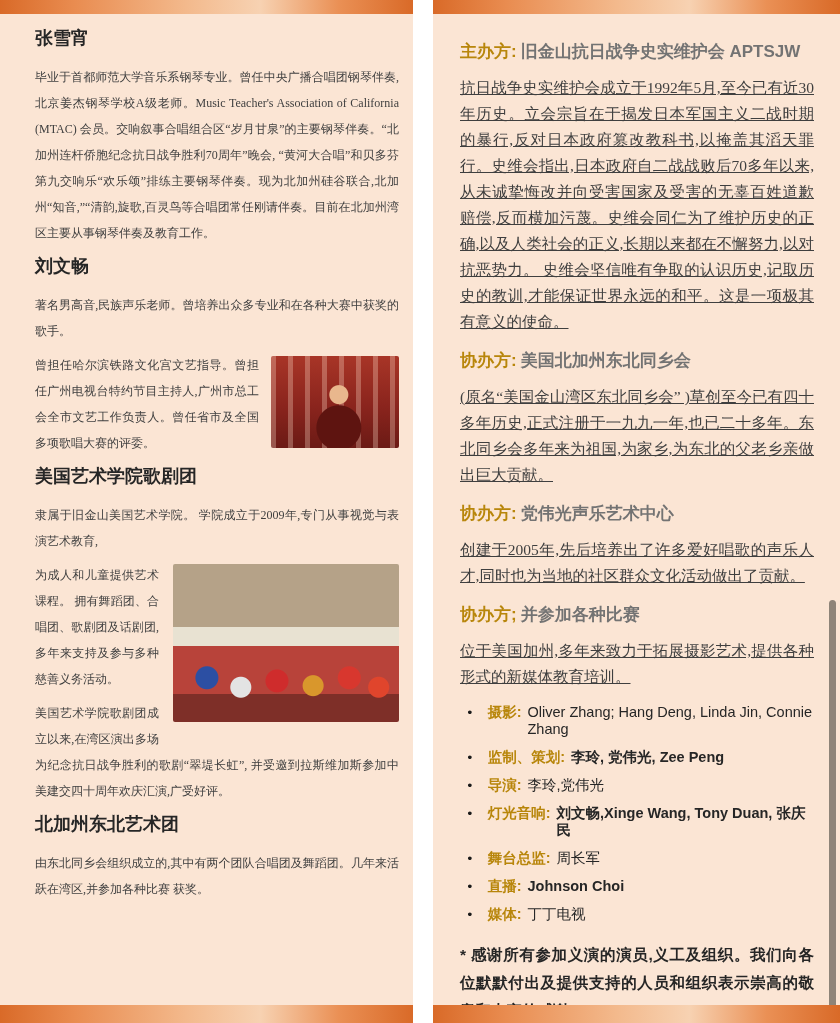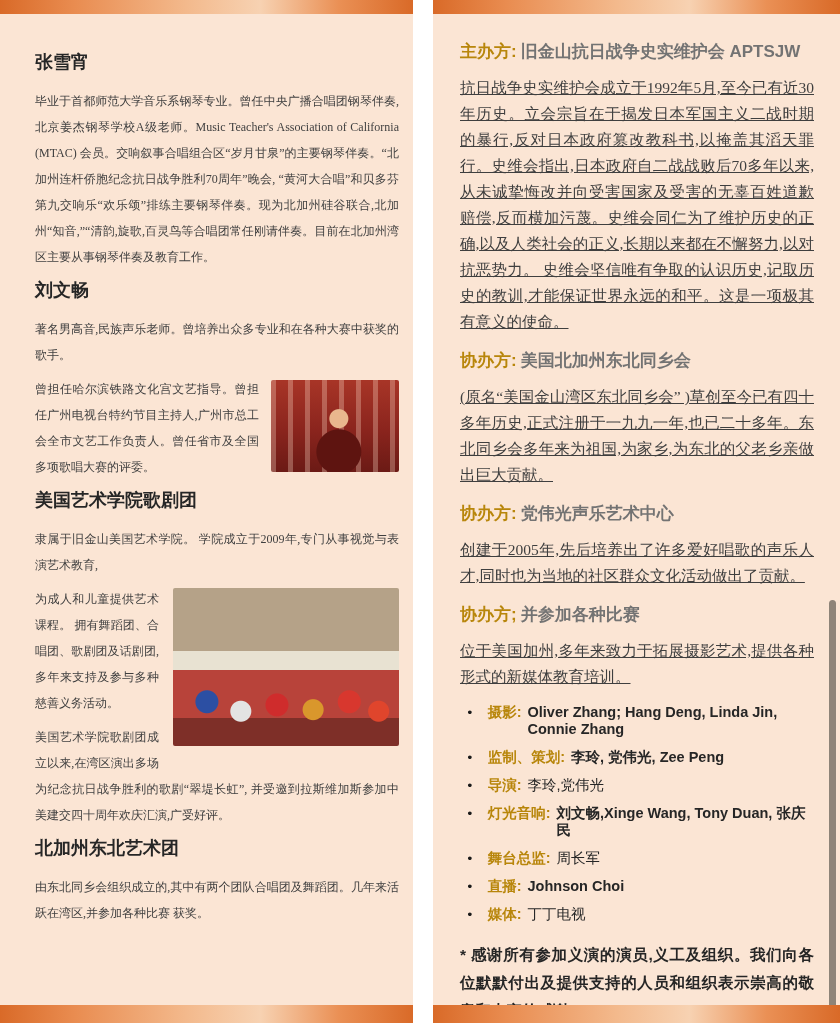--- a/index.html
+++ b/index.html
@@ -5,21 +5,21 @@
   html,body{margin:0;padding:0;background:#ffffff;}
   .page{position:relative;width:840px;height:1023px;background:#ffffff;display:grid;
         grid-template-columns:413px 407px;column-gap:20px;overflow:hidden;
         font-family:"Liberation Serif","DejaVu Serif",serif;}
   .panel{position:relative;height:1023px;background:#fbe5d4;display:flex;flex-direction:column;overflow:hidden;}
   .bar{flex:0 0 auto;width:100%;
        background:linear-gradient(90deg,#d96a28 0%,#e98c50 18%,#f3b98c 45%,#f7d2b2 63%,#ea9055 82%,#d96a28 100%);}
   .bar.top{height:14px;}
   .bar.bottom{height:18px;margin-top:auto;}
   .content{flex:1 1 auto;overflow:hidden;}
-  .left .content{padding:36px 14px 0 35px;}
+  .left .content{padding:12px 14px 0 35px;}
   .right .content{padding:26px 26px 0 27px;}
 
   h2.sec{font-family:"Liberation Sans","DejaVu Sans",sans-serif;font-weight:700;
          font-size:18px;color:#262626;margin:0 0 14px 0;}
   .left p.body{font-size:12px;line-height:26px;color:#3f3f3f;margin:0 0 8px 0;text-align:justify;}
   .sec-gap{margin-top:30px;}
 
   .wrap-block{overflow:visible;}
   .wrap-block::after{content:"";display:block;clear:both;}
   .photo{float:right;border-radius:2px;}
@@ -45,21 +45,21 @@
   h2.rhead .rname{color:#737373;}
   .right p.body{font-size:15.5px;line-height:26px;color:#3f3f3f;margin:0 0 14px 0;text-align:justify;text-decoration:underline;}
   .rsec-gap{margin-top:10px;}
 
   ul.credits{list-style:none;margin:6px 0 18px 0;padding:0;}
   ul.credits li{display:flex;align-items:baseline;margin:0 0 11px 0;
                 font-size:14.5px;line-height:17px;}
   ul.credits .dot{color:#1a1a1a;margin:0 14px 0 6px;font-family:"DejaVu Sans",sans-serif;font-size:13px;}
   ul.credits .clabel{font-family:"Liberation Sans","DejaVu Sans",sans-serif;font-weight:700;color:#b8860b;margin-right:6px;white-space:nowrap;}
   ul.credits .cvalue{font-family:"Liberation Sans","DejaVu Sans",sans-serif;color:#262626;}
-  ul.credits li:nth-child(1) .cvalue{font-weight:700;}
+  ul.credits li:nth-child(1) .cvalue{font-weight:400;}
   ul.credits li:nth-child(2) .cvalue,
   ul.credits li:nth-child(4) .cvalue,
   ul.credits li:nth-child(6) .cvalue{font-weight:600;}
 
   p.note{font-family:"Liberation Sans","DejaVu Sans",sans-serif;font-weight:700;
          font-size:15.5px;line-height:28px;color:#262626;margin:18px 0 0 0;text-align:justify;}
 
   .scrollbar-thumb{position:absolute;right:4px;top:600px;width:7px;height:405px;
                    background:#8e8478;border-radius:4px 4px 0 0;}
 </style>

